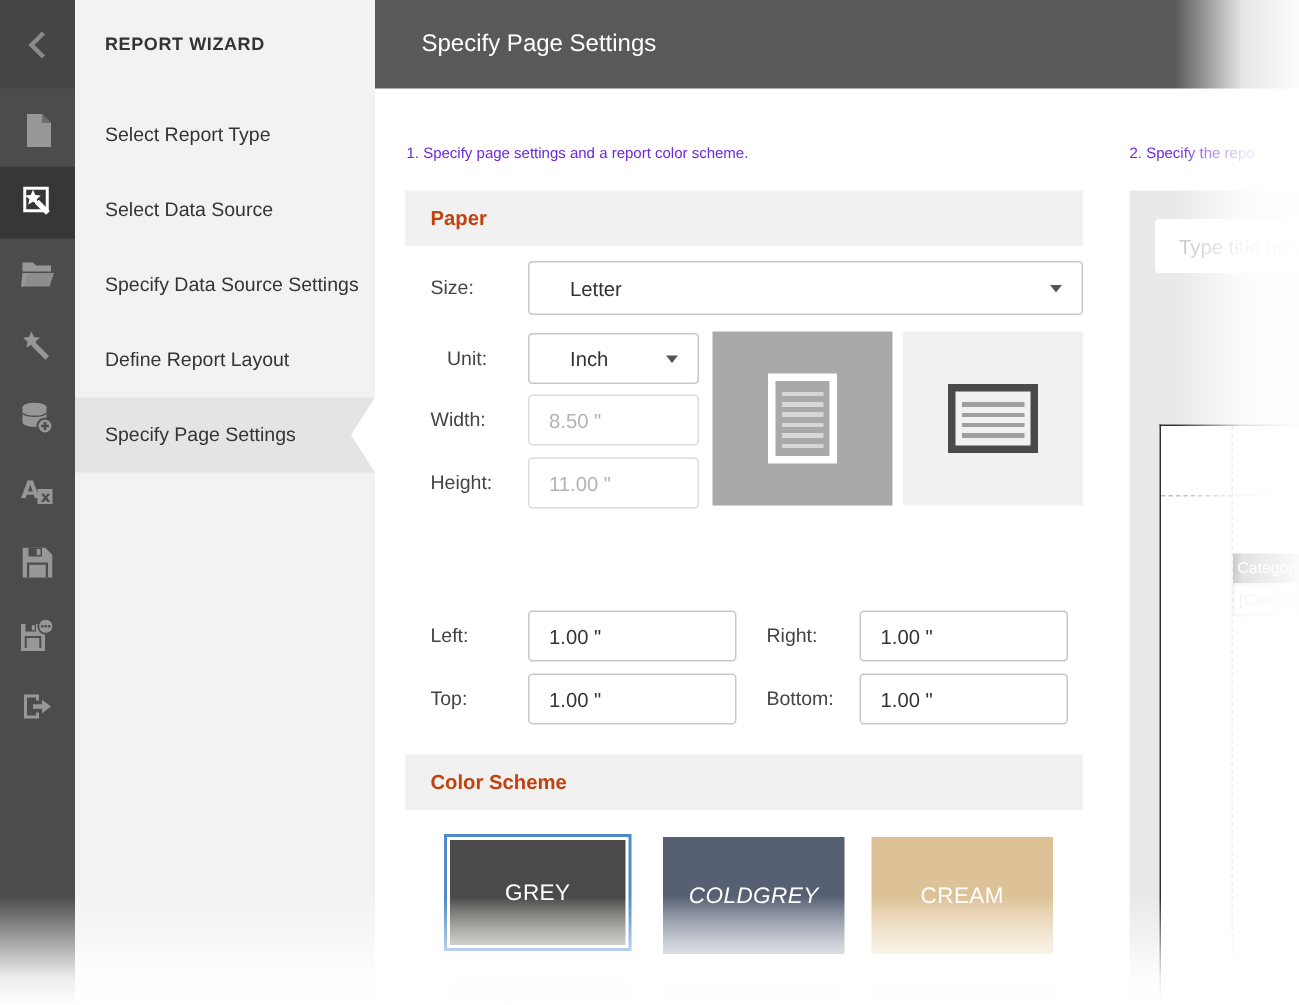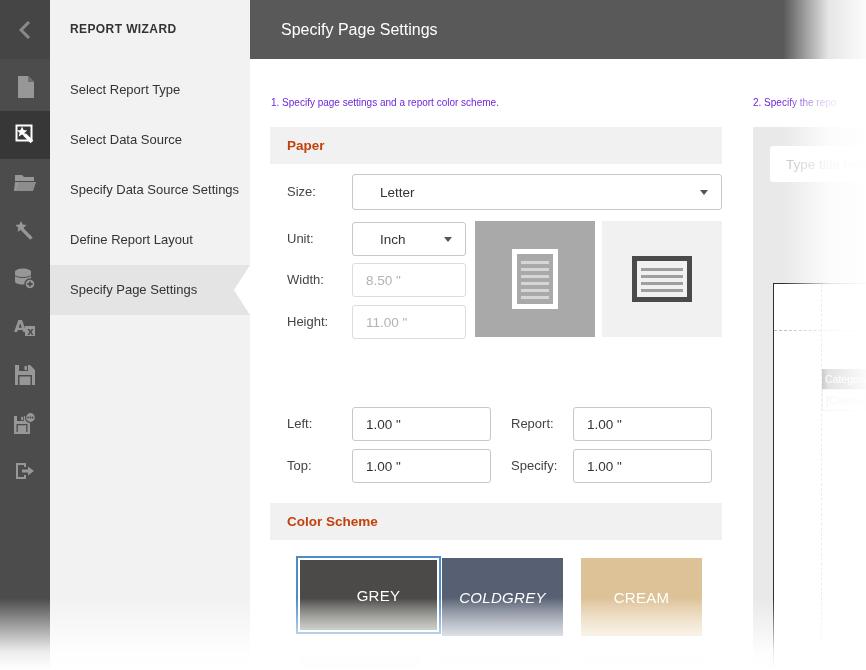--- a/index.html
+++ b/index.html
@@ -45,21 +45,21 @@
   .tile.landscape{left:602px;background:#f1f1f1;}
   .pageicon-p{width:28px;height:42px;border:5px solid #fff;padding:4px;background-color:#a9a9a9;
               background-image:repeating-linear-gradient(#d6d6d6 0 3px,rgba(0,0,0,0) 3px 7px);background-clip:content-box;}
   .pageicon-l{width:42px;height:28px;border:5px solid #4a4a4a;padding:4px;background-color:#f1f1f1;
               background-image:repeating-linear-gradient(#9f9f9f 0 3px,rgba(0,0,0,0) 3px 7px);background-clip:content-box;}
 
   .swatch{position:absolute;cursor:pointer;}
   .swatch.sel{border:2px solid #4e8bc8;background:#fff;padding:2px;}
   .sw-inner{width:121px;height:78px;display:flex;align-items:center;justify-content:center;
             color:#fff;font-size:15px;letter-spacing:.3px;}
-  .swatch.sel .sw-inner{width:117px;height:70px;padding-left:20px;}
+  .swatch.sel .sw-inner{width:117px;height:70px;}
   .swpart{position:absolute;top:653px;width:121px;height:20px;}
 
   
   .panel2{position:absolute;left:753px;top:127px;width:113px;height:543px;background:#e9e9e9;}
   .title-input{position:absolute;left:770px;top:146px;width:120px;height:36px;border:none;border-radius:3px;
                background:#fff;font-size:13.5px;padding:0 16px;color:#333;font-family:inherit;outline:none;box-sizing:border-box;}
   .title-input::placeholder{color:#c6c6c6;}
   .preview{position:absolute;left:773px;top:283px;width:93px;height:387px;background:#fff;
            border-top:1px solid #2f2f2f;border-left:1px solid #2f2f2f;}
   .dash-v{position:absolute;left:821px;top:284px;width:0;height:386px;border-left:1px dashed #bdbdbd;}
@@ -186,21 +186,21 @@
   <div class="step-heading" style="left:271px;top:97px">1. Specify page settings and a report color scheme.</div>
 
   <div class="band" style="top:127px">Paper</div>
 
   <div class="fld-label" style="left:287px;top:174px;height:36px;line-height:36px">Size:</div>
   <div class="dd" style="left:352px;top:174px;width:370px;height:36px">
     <span>Letter</span>
     <div class="caret"></div>
   </div>
 
-  <div class="fld-label" style="left:287px;top:222px;height:34px;line-height:34px">Unit:</div>
+  <div class="fld-label" style="left:298px;top:222px;height:34px;line-height:34px">Unit:</div>
   <div class="dd" style="left:352px;top:222px;width:114px;height:34px">
     <span>Inch</span>
     <div class="caret"></div>
   </div>
 
   <div class="fld-label" style="left:287px;top:263px;height:34px;line-height:34px">Width:</div>
   <input class="txt" style="left: 352px; top: 263px; width: 114px; height: 34px;" disabled="" value="8.50 &quot;">
 
   <div class="fld-label" style="left:287px;top:305px;height:34px;line-height:34px">Height:</div>
   <input class="txt" style="left: 352px; top: 305px; width: 114px; height: 34px;" disabled="" value="11.00 &quot;">
@@ -208,26 +208,26 @@
   <div class="tile portrait">
     <div class="pageicon-p"></div>
   </div>
   <div class="tile landscape">
     <div class="pageicon-l"></div>
   </div>
 
 
   <div class="fld-label" style="left:287px;top:407px;height:34px;line-height:34px">Left:</div>
   <input class="txt" style="left: 352px; top: 407px; width: 139px; height: 34px;" value="1.00 &quot;">
-  <div class="fld-label" style="left:511px;top:407px;height:34px;line-height:34px">Report:</div>
+  <div class="fld-label" style="left:511px;top:407px;height:34px;line-height:34px">Right:</div>
   <input class="txt" style="left: 573px; top: 407px; width: 139px; height: 34px;" value="1.00 &quot;">
 
   <div class="fld-label" style="left:287px;top:449px;height:34px;line-height:34px">Top:</div>
   <input class="txt" style="left: 352px; top: 449px; width: 139px; height: 34px;" value="1.00 &quot;">
-  <div class="fld-label" style="left:511px;top:449px;height:34px;line-height:34px">Specify:</div>
+  <div class="fld-label" style="left:511px;top:449px;height:34px;line-height:34px">Bottom:</div>
   <input class="txt" style="left: 573px; top: 449px; width: 139px; height: 34px;" value="1.00 &quot;">
 
   <div class="band" style="top:503px">Color Scheme</div>
 
   <div class="swatch sel" style="left:296px;top:556px">
     <div class="sw-inner" style="background: linear-gradient(rgb(75, 74, 72), rgb(75, 74, 72) 55%, rgb(151, 151, 143));">
       <span>GREY</span>
     </div>
   </div>
   <div class="swatch" style="left:442px;top:558px">

